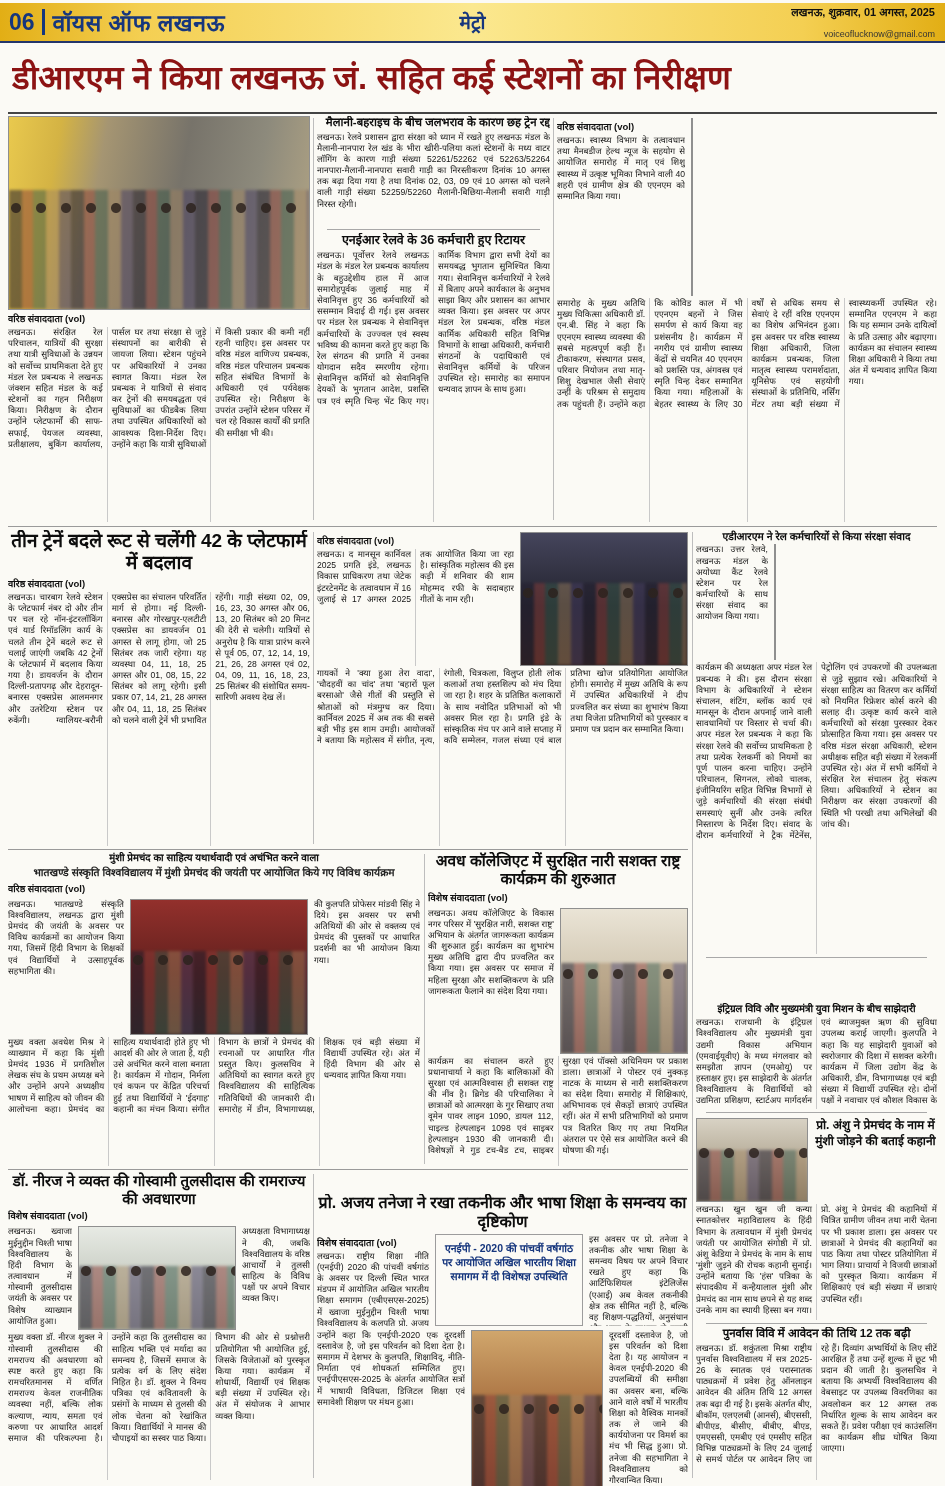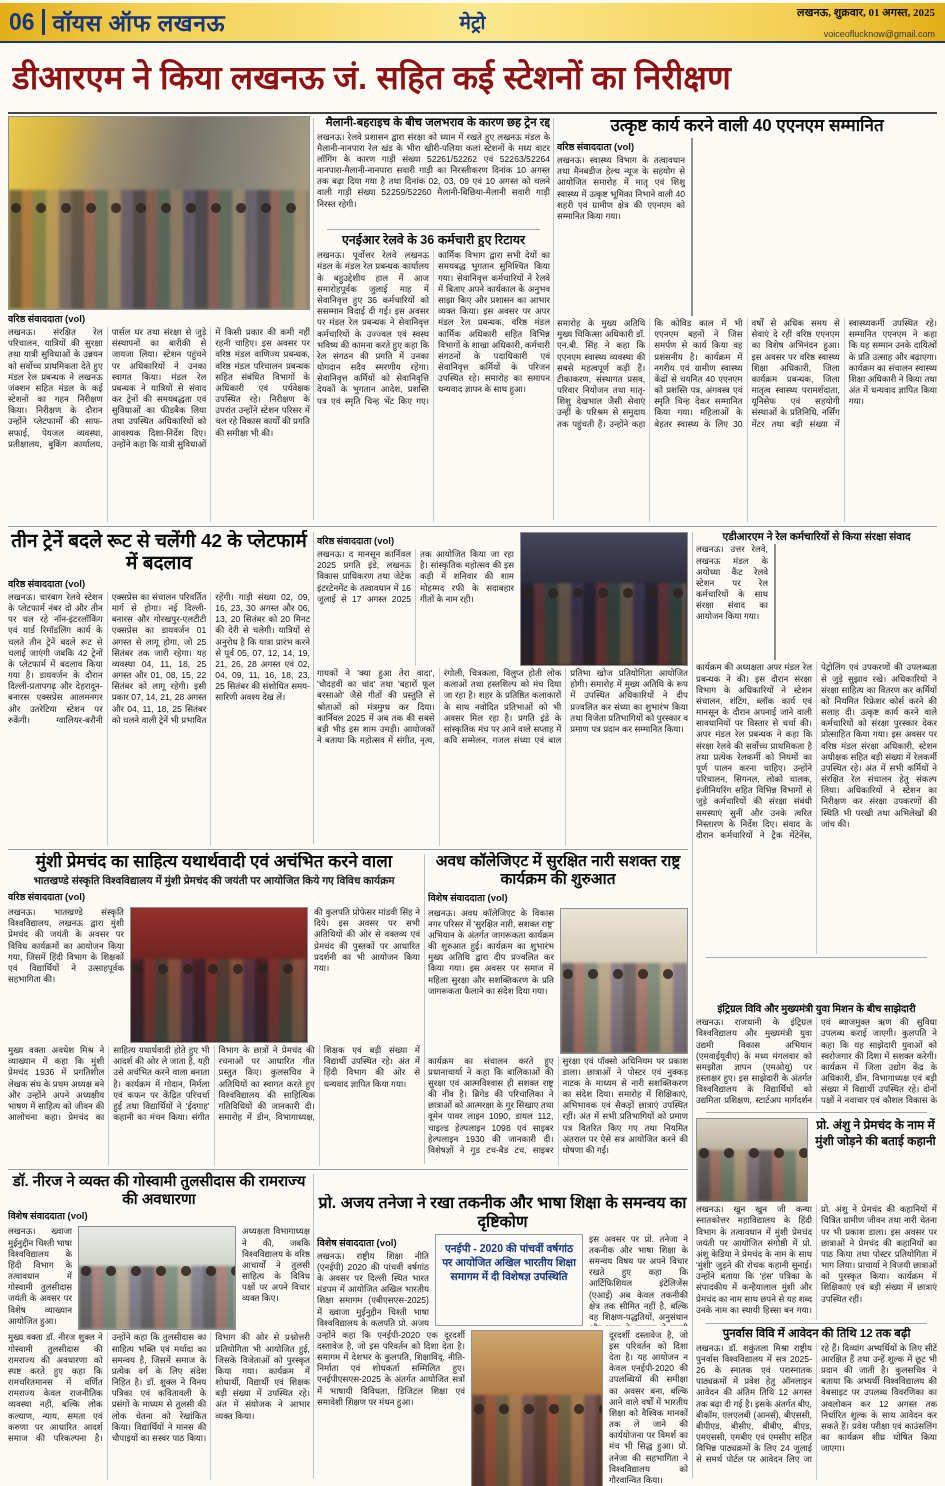--- a/index.html
+++ b/index.html
@@ -8,21 +8,21 @@
 
 
 .hdr{position:absolute;left:0;top:3px;width:945px;height:40px;display:flex;align-items:center;
 background:linear-gradient(90deg,#e2ae15 0%,#f4cf52 15%,#fbe88f 50%,#f4cf52 85%,#e2ae15 100%);
 border-bottom:2px solid #23366b;}
 .pageno{font-size:23px;font-weight:bold;color:#16367d;padding:0 7px 0 9px;}
 .hdr-bar{width:3px;height:26px;background:#16367d;margin-right:8px;}
 .masthead{font-size:23px;font-weight:bold;color:#16367d;letter-spacing:.5px;}
 .section{position:absolute;left:50%;transform:translateX(-50%);font-size:19px;font-weight:bold;color:#16367d;}
 .dateblk{margin-left:auto;text-align:right;padding-right:10px;line-height:1.3;}
-.dateline{font-size:11px;font-weight:bold;color:#111;font-family:Liberation Serif, serif;}
+.dateline{font-size:11px;font-weight:bold;color:#111;}
 .contact{font-size:9px;color:#333;}
 
 
 .lead-hl{position:absolute;left:12px;top:54px;width:925px;height:54px;font-size:33px;font-weight:bold;color:#8c1313;white-space:nowrap;overflow:hidden;}
 
 
 .blk{position:absolute;display:flex;flex-direction:column;overflow:hidden;}
 .hl{font-weight:bold;text-align:center;color:#0d0d0d;line-height:1.18;flex:none;}
 .hl.maroon{color:#8c1313;}
 .nowrap{white-space:nowrap;overflow:hidden;}
@@ -118,21 +118,20 @@
 
   <div class="blk" id="b-mid">
     <div class="hl nowrap" style="font-size:11.5px;text-align:right;">मैलानी-बहराइच के बीच जलभराव के कारण छह ट्रेन रद्द</div>
     <div class="bt" style="height:94px;margin-top:2px;">लखनऊ। रेलवे प्रशासन द्वारा संरक्षा को ध्यान में रखते हुए लखनऊ मंडल के मैलानी-नानपारा रेल खंड के भीरा खीरी-पलिया कलां स्टेशनों के मध्य वाटर लॉगिंग के कारण गाड़ी संख्या 52261/52262 एवं 52263/52264 नानपारा-मैलानी-नानपारा सवारी गाड़ी का निरस्तीकरण दिनांक 10 अगस्त तक बढ़ा दिया गया है तथा दिनांक 02, 03, 09 एवं 10 अगस्त को चलने वाली गाड़ी संख्या 52259/52260 मैलानी-बिछिया-मैलानी सवारी गाड़ी निरस्त रहेगी।</div>
     <div class="minidiv"></div>
     <div class="hl nowrap" style="font-size:12.5px;">एनईआर रेलवे के 36 कर्मचारी हुए रिटायर</div>
     <div class="bt c2 grow" style="margin-top:3px;">लखनऊ। पूर्वोत्तर रेलवे लखनऊ मंडल के मंडल रेल प्रबन्धक कार्यालय के बहुउद्देशीय हाल में आज समारोहपूर्वक जुलाई माह में सेवानिवृत्त हुए 36 कर्मचारियों को ससम्मान विदाई दी गई। इस अवसर पर मंडल रेल प्रबन्धक ने सेवानिवृत्त कर्मचारियों के उज्ज्वल एवं स्वस्थ भविष्य की कामना करते हुए कहा कि रेल संगठन की प्रगति में उनका योगदान सदैव स्मरणीय रहेगा। सेवानिवृत्त कर्मियों को सेवानिवृत्ति देयकों के भुगतान आदेश, प्रशस्ति पत्र एवं स्मृति चिन्ह भेंट किए गए। कार्मिक विभाग द्वारा सभी देयों का समयबद्ध भुगतान सुनिश्चित किया गया। सेवानिवृत्त कर्मचारियों ने रेलवे में बिताए अपने कार्यकाल के अनुभव साझा किए और प्रशासन का आभार व्यक्त किया। इस अवसर पर अपर मंडल रेल प्रबन्धक, वरिष्ठ मंडल कार्मिक अधिकारी सहित विभिन्न विभागों के शाखा अधिकारी, कर्मचारी संगठनों के पदाधिकारी एवं सेवानिवृत्त कर्मियों के परिजन उपस्थित रहे। समारोह का समापन धन्यवाद ज्ञापन के साथ हुआ।</div>
   </div>
 
   <div class="blk" id="b-anm">
-    <div class="hl nowrap" style="font-size:17px;">उत्कृष्ट कार्य करने वाली 40 एएनएम सम्मानित</div>
     <div class="rowf" style="height:178px;">
       <div style="width:128px;overflow:hidden;display:flex;flex-direction:column;">
         <div class="byline">वरिष्ठ संवाददाता (vol)</div>
         <div class="bt grow">लखनऊ। स्वास्थ्य विभाग के तत्वावधान तथा मैनबडीज हेल्थ न्यूज के सहयोग से आयोजित समारोह में मातृ एवं शिशु स्वास्थ्य में उत्कृष्ट भूमिका निभाने वाली 40 शहरी एवं ग्रामीण क्षेत्र की एएनएम को सम्मानित किया गया।</div>
       </div>
       <div class="photo p-green grow"></div>
     </div>
     <div class="bt c4 grow">समारोह के मुख्य अतिथि मुख्य चिकित्सा अधिकारी डॉ. एन.बी. सिंह ने कहा कि एएनएम स्वास्थ्य व्यवस्था की सबसे महत्वपूर्ण कड़ी हैं। टीकाकरण, संस्थागत प्रसव, परिवार नियोजन तथा मातृ-शिशु देखभाल जैसी सेवाएं उन्हीं के परिश्रम से समुदाय तक पहुंचती हैं। उन्होंने कहा कि कोविड काल में भी एएनएम बहनों ने जिस समर्पण से कार्य किया वह प्रशंसनीय है। कार्यक्रम में नगरीय एवं ग्रामीण स्वास्थ्य केंद्रों से चयनित 40 एएनएम को प्रशस्ति पत्र, अंगवस्त्र एवं स्मृति चिन्ह देकर सम्मानित किया गया। महिलाओं के बेहतर स्वास्थ्य के लिए 30 वर्षों से अधिक समय से सेवाएं दे रहीं वरिष्ठ एएनएम का विशेष अभिनंदन हुआ। इस अवसर पर वरिष्ठ स्वास्थ्य शिक्षा अधिकारी, जिला कार्यक्रम प्रबन्धक, जिला मातृत्व स्वास्थ्य परामर्शदाता, यूनिसेफ एवं सहयोगी संस्थाओं के प्रतिनिधि, नर्सिंग मेंटर तथा बड़ी संख्या में स्वास्थ्यकर्मी उपस्थित रहे। सम्मानित एएनएम ने कहा कि यह सम्मान उनके दायित्वों के प्रति उत्साह और बढ़ाएगा। कार्यक्रम का संचालन स्वास्थ्य शिक्षा अधिकारी ने किया तथा अंत में धन्यवाद ज्ञापित किया गया।</div>
   </div>
 
@@ -168,21 +167,21 @@
       <div class="photo p-group" style="width:112px;"></div>
       <div class="hl grow" style="font-size:12px;line-height:1.3;">प्रो. अंशु ने प्रेमचंद के नाम में मुंशी जोड़ने की बताई कहानी</div>
     </div>
     <div class="bt c2" style="height:116px;">लखनऊ। खुन खुन जी कन्या स्नातकोत्तर महाविद्यालय के हिंदी विभाग के तत्वावधान में मुंशी प्रेमचंद जयंती पर आयोजित संगोष्ठी में प्रो. अंशु केडिया ने प्रेमचंद के नाम के साथ 'मुंशी' जुड़ने की रोचक कहानी सुनाई। उन्होंने बताया कि 'हंस' पत्रिका के संपादकीय में कन्हैयालाल मुंशी और प्रेमचंद का नाम साथ छपने से यह शब्द उनके नाम का स्थायी हिस्सा बन गया। प्रो. अंशु ने प्रेमचंद की कहानियों में चित्रित ग्रामीण जीवन तथा नारी चेतना पर भी प्रकाश डाला। इस अवसर पर छात्राओं ने प्रेमचंद की कहानियों का पाठ किया तथा पोस्टर प्रतियोगिता में भाग लिया। प्राचार्या ने विजयी छात्राओं को पुरस्कृत किया। कार्यक्रम में शिक्षिकाएं एवं बड़ी संख्या में छात्राएं उपस्थित रहीं।</div>
     <div class="minidiv"></div>
     <div class="hl nowrap" style="font-size:11.5px;">पुनर्वास विवि में आवेदन की तिथि 12 तक बढ़ी</div>
     <div class="bt c2 grow" style="margin-top:2px;">लखनऊ। डॉ. शकुंतला मिश्रा राष्ट्रीय पुनर्वास विश्वविद्यालय में सत्र 2025-26 के स्नातक एवं परास्नातक पाठ्यक्रमों में प्रवेश हेतु ऑनलाइन आवेदन की अंतिम तिथि 12 अगस्त तक बढ़ा दी गई है। इसके अंतर्गत बीए, बीकॉम, एलएलबी (आनर्स), बीएससी, बीपीएड, बीसीए, बीबीए, बीएड, एमएससी, एमबीए एवं एमसीए सहित विभिन्न पाठ्यक्रमों के लिए 24 जुलाई से समर्थ पोर्टल पर आवेदन लिए जा रहे हैं। दिव्यांग अभ्यर्थियों के लिए सीटें आरक्षित हैं तथा उन्हें शुल्क में छूट भी प्रदान की जाती है। कुलसचिव ने बताया कि अभ्यर्थी विश्वविद्यालय की वेबसाइट पर उपलब्ध विवरणिका का अवलोकन कर 12 अगस्त तक निर्धारित शुल्क के साथ आवेदन कर सकते हैं। प्रवेश परीक्षा एवं काउंसलिंग का कार्यक्रम शीघ्र घोषित किया जाएगा।</div>
   </div>
 
   <div class="blk" id="b-prem">
-    <div class="hl nowrap" style="font-size:17px;">मुंशी प्रेमचंद का साहित्य यथार्थवादी एवं अचंभित करने वाला</div>
+    <div class="hl nowrap" style="font-size:10px;">मुंशी प्रेमचंद का साहित्य यथार्थवादी एवं अचंभित करने वाला</div>
     <div class="subhl nowrap">भातखण्डे संस्कृति विश्वविद्यालय में मुंशी प्रेमचंद की जयंती पर आयोजित किये गए विविध कार्यक्रम</div>
     <div class="byline">वरिष्ठ संवाददाता (vol)</div>
     <div class="rowf" style="height:136px;">
       <div class="bt" style="width:116px;">लखनऊ। भातखण्डे संस्कृति विश्वविद्यालय, लखनऊ द्वारा मुंशी प्रेमचंद की जयंती के अवसर पर विविध कार्यक्रमों का आयोजन किया गया, जिसमें हिंदी विभाग के शिक्षकों एवं विद्यार्थियों ने उत्साहपूर्वक सहभागिता की।</div>
       <div class="photo p-red" style="width:178px;"></div>
       <div class="bt grow">की कुलपति प्रोफेसर मांडवी सिंह ने दिये। इस अवसर पर सभी अतिथियों की ओर से वक्तव्य एवं प्रेमचंद की पुस्तकों पर आधारित प्रदर्शनी का भी आयोजन किया गया।</div>
     </div>
     <div class="bt c4 grow">मुख्य वक्ता अवधेश मिश्र ने व्याख्यान में कहा कि मुंशी प्रेमचंद 1936 में प्रगतिशील लेखक संघ के प्रथम अध्यक्ष बने और उन्होंने अपने अध्यक्षीय भाषण में साहित्य को जीवन की आलोचना कहा। प्रेमचंद का साहित्य यथार्थवादी होते हुए भी आदर्श की ओर ले जाता है, यही उसे अचंभित करने वाला बनाता है। कार्यक्रम में गोदान, निर्मला एवं कफन पर केंद्रित परिचर्चा हुई तथा विद्यार्थियों ने 'ईदगाह' कहानी का मंचन किया। संगीत विभाग के छात्रों ने प्रेमचंद की रचनाओं पर आधारित गीत प्रस्तुत किए। कुलसचिव ने अतिथियों का स्वागत करते हुए विश्वविद्यालय की साहित्यिक गतिविधियों की जानकारी दी। समारोह में डीन, विभागाध्यक्ष, शिक्षक एवं बड़ी संख्या में विद्यार्थी उपस्थित रहे। अंत में हिंदी विभाग की ओर से धन्यवाद ज्ञापित किया गया।</div>
   </div>
 

